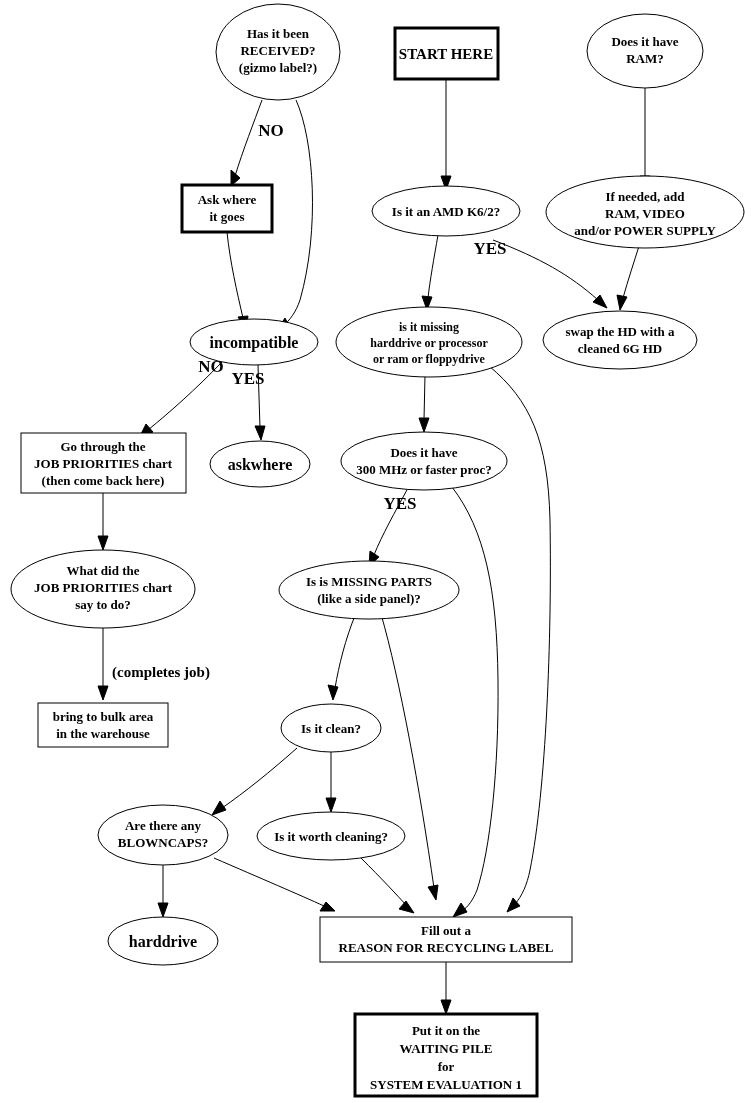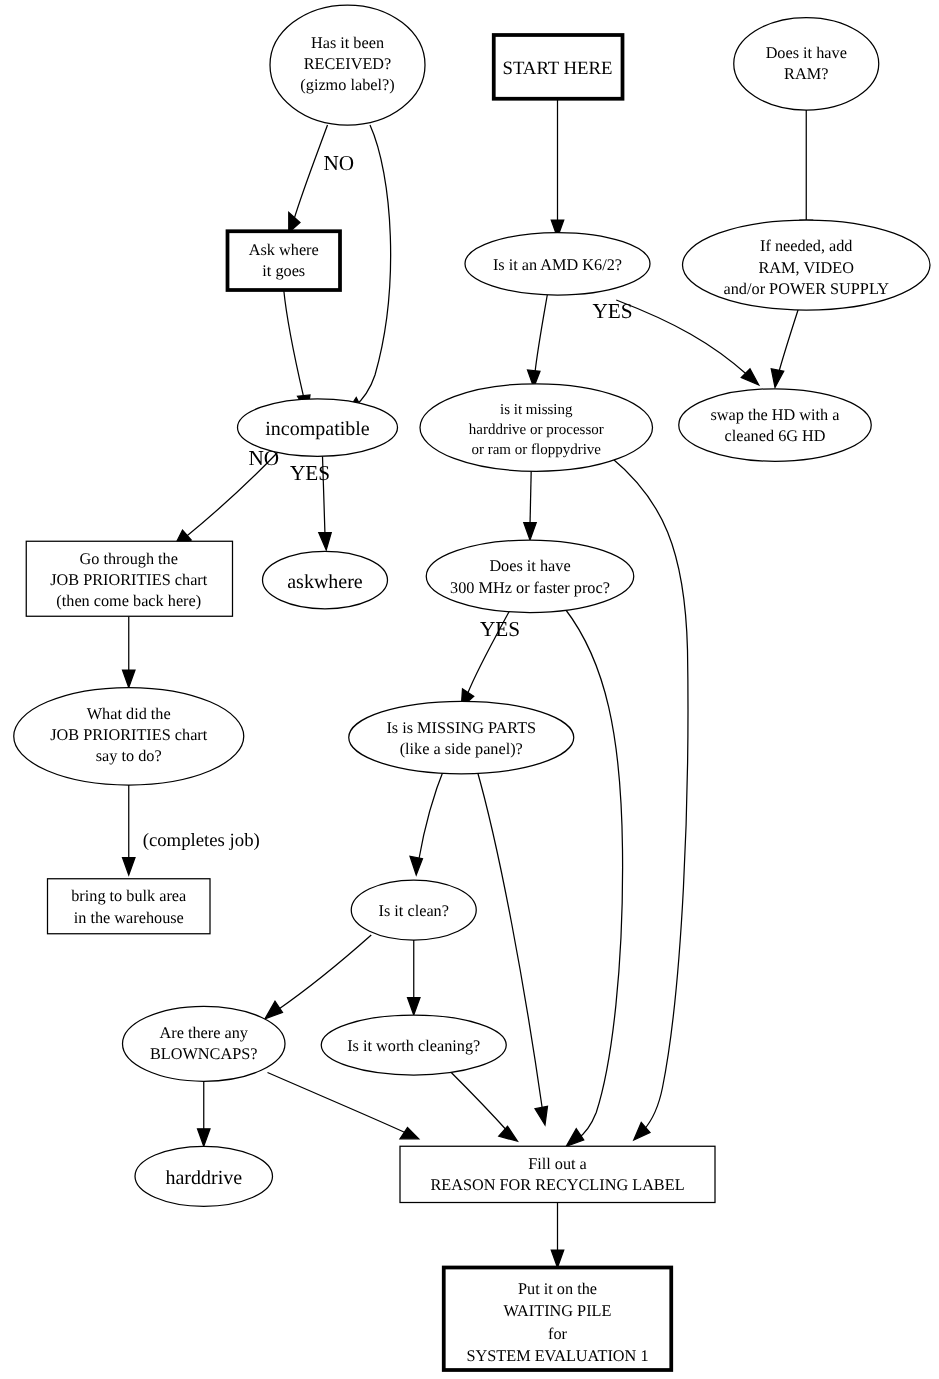--- a/index.html
+++ b/index.html
@@ -9,20 +9,21 @@
   }
   body {
     font-family: "Liberation Serif", "DejaVu Serif", serif;
   }
   #canvas {
     position: relative;
     width: 751px;
     height: 1103px;
     background: #ffffff;
     overflow: hidden;
+    font-weight: bold;
   }
   #graph-svg {
     position: absolute;
     top: 0;
     left: 0;
     width: 751px;
     height: 1103px;
   }
   .node-shape {
     fill: #ffffff;

